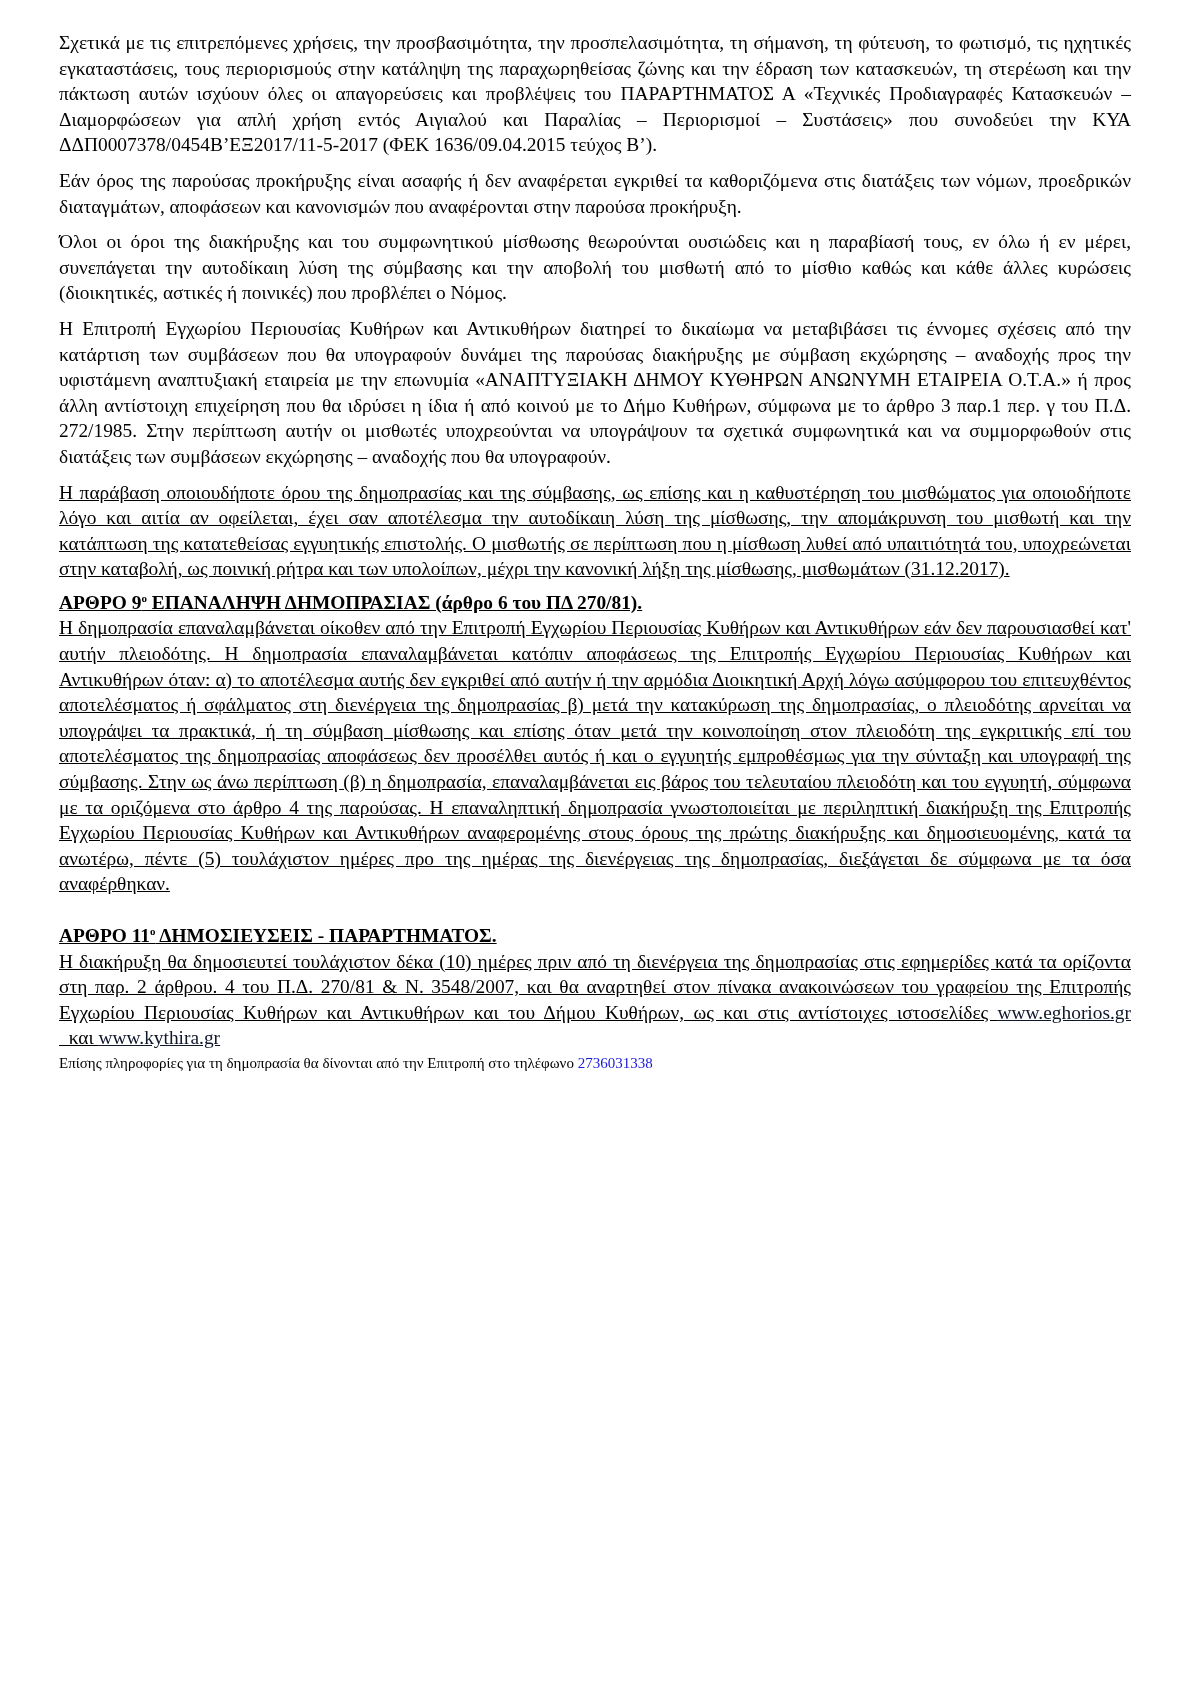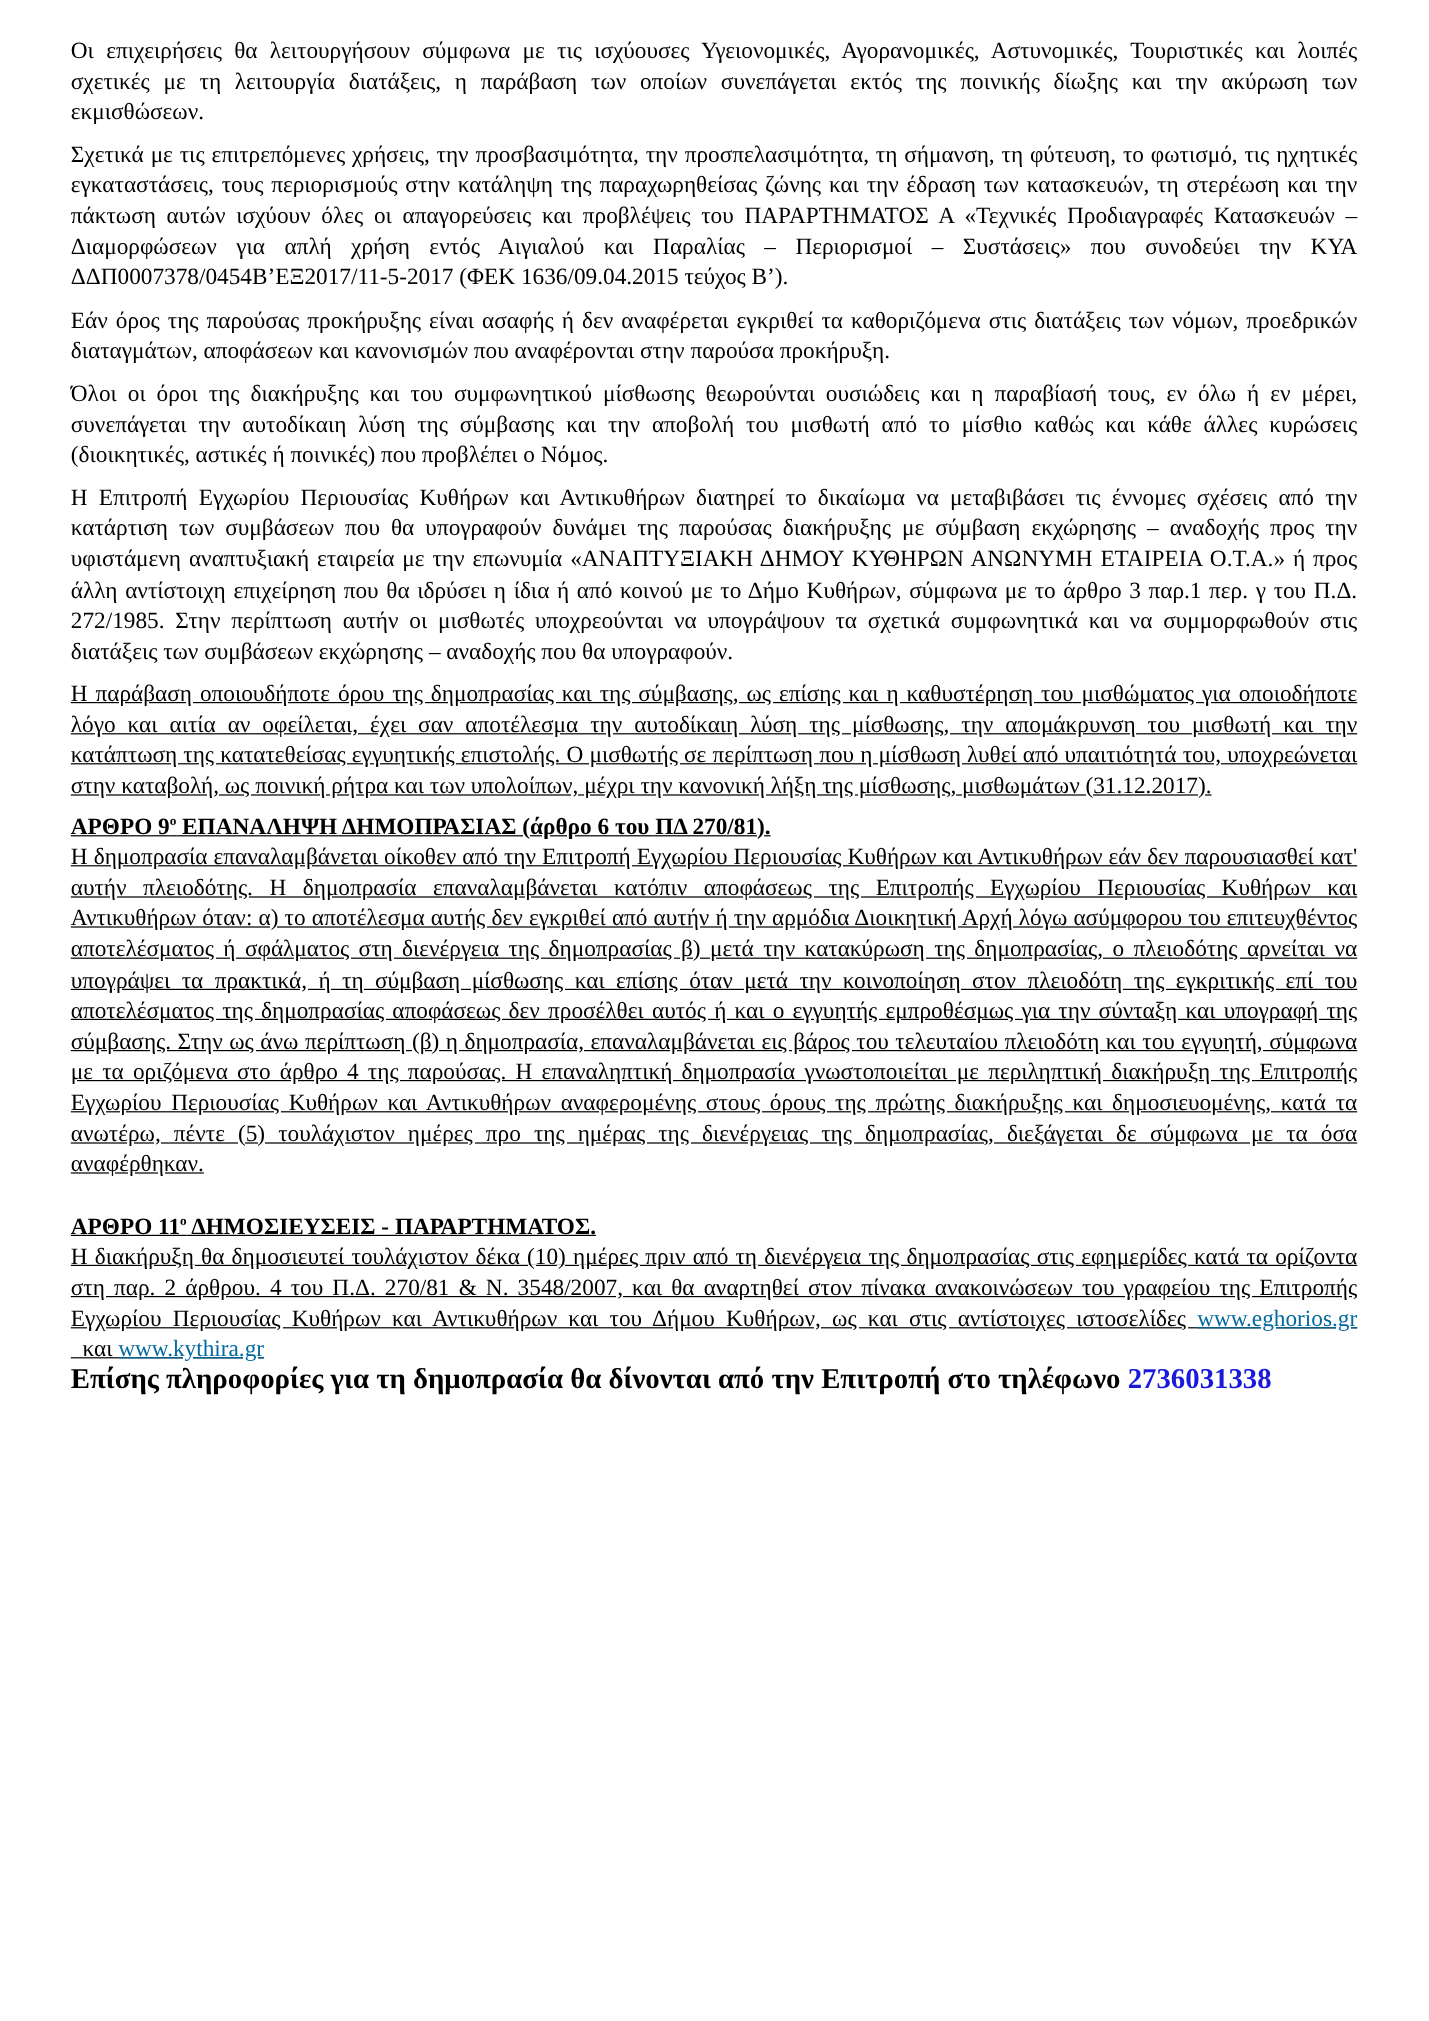--- a/index.html
+++ b/index.html
@@ -37,42 +37,40 @@
     font-weight: bold;
     text-decoration: underline;
     margin: 0;
   }
   .heading sup {
     font-size: 11px;
     vertical-align: super;
     line-height: 0;
   }
   .link {
-    color: #0369a1;
+    color: #0f172a;
     text-decoration: underline;
   }
   .phone {
     color: #1a1adc;
   }
   .gap-large {
     height: 26px;
   }
   .line {
-    font-size: 24px;
+    font-size: 15px;
     line-height: 25.6px;
     margin: 0;
-    font-weight: bold;
   }
 </style>
 </head>
 <body>
 
 <div class="page">
 
-  <p class="para">Οι επιχειρήσεις θα λειτουργήσουν σύμφωνα με τις ισχύουσες Υγειονομικές, Αγορανομικές, Αστυνομικές, Τουριστικές και λοιπές σχετικές με τη λειτουργία διατάξεις, η παράβαση των οποίων συνεπάγεται εκτός της ποινικής δίωξης και την ακύρωση των εκμισθώσεων.</p>
   <p class="para">Σχετικά με τις επιτρεπόμενες χρήσεις, την προσβασιμότητα, την προσπελασιμότητα, τη σήμανση, τη φύτευση, το φωτισμό, τις ηχητικές εγκαταστάσεις, τους περιορισμούς στην κατάληψη της παραχωρηθείσας ζώνης και την έδραση των κατασκευών, τη στερέωση και την πάκτωση αυτών ισχύουν όλες οι απαγορεύσεις και προβλέψεις του ΠΑΡΑΡΤΗΜΑΤΟΣ Α «Τεχνικές Προδιαγραφές Κατασκευών – Διαμορφώσεων  για απλή χρήση εντός Αιγιαλού και Παραλίας – Περιορισμοί – Συστάσεις» που συνοδεύει την ΚΥΑ ΔΔΠ0007378/0454Β’ΕΞ2017/11-5-2017  (ΦΕΚ 1636/09.04.2015 τεύχος Β’).</p>
   <p class="para">Εάν όρος της παρούσας προκήρυξης είναι ασαφής ή δεν αναφέρεται εγκριθεί τα καθοριζόμενα στις διατάξεις των νόμων, προεδρικών διαταγμάτων, αποφάσεων και κανονισμών που αναφέρονται στην παρούσα προκήρυξη.</p>
   <p class="para">Όλοι οι όροι της διακήρυξης και του συμφωνητικού μίσθωσης θεωρούνται ουσιώδεις και η παραβίασή τους, εν όλω ή εν μέρει, συνεπάγεται την αυτοδίκαιη λύση της σύμβασης και την αποβολή του μισθωτή από το μίσθιο καθώς και κάθε άλλες κυρώσεις (διοικητικές, αστικές ή ποινικές) που προβλέπει ο Νόμος.</p>
   <p class="para">Η Επιτροπή Εγχωρίου Περιουσίας Κυθήρων και Αντικυθήρων διατηρεί το δικαίωμα να μεταβιβάσει τις έννομες σχέσεις από την κατάρτιση  των συμβάσεων που θα υπογραφούν δυνάμει της παρούσας διακήρυξης με σύμβαση εκχώρησης – αναδοχής  προς την υφιστάμενη αναπτυξιακή εταιρεία  με την επωνυμία «ΑΝΑΠΤΥΞΙΑΚΗ ΔΗΜΟΥ ΚΥΘΗΡΩΝ ΑΝΩΝΥΜΗ ΕΤΑΙΡΕΙΑ Ο.Τ.Α.»  ή προς άλλη  αντίστοιχη επιχείρηση που θα ιδρύσει η ίδια ή από κοινού με το Δήμο Κυθήρων, σύμφωνα με το άρθρο 3 παρ.1 περ. γ του Π.Δ. 272/1985. Στην περίπτωση αυτήν οι μισθωτές υποχρεούνται να υπογράψουν τα σχετικά συμφωνητικά και να συμμορφωθούν στις διατάξεις των συμβάσεων εκχώρησης – αναδοχής που θα υπογραφούν.</p>
   <p class="para tight">Η παράβαση οποιουδήποτε όρου της δημοπρασίας και της σύμβασης, ως επίσης και η καθυστέρηση του μισθώματος για οποιοδήποτε λόγο και αιτία αν οφείλεται, έχει σαν αποτέλεσμα την αυτοδίκαιη λύση της μίσθωσης, την απομάκρυνση του μισθωτή και την κατάπτωση της κατατεθείσας εγγυητικής επιστολής. Ο μισθωτής σε περίπτωση που η μίσθωση λυθεί από υπαιτιότητά του, υποχρεώνεται στην καταβολή, ως ποινική ρήτρα και των υπολοίπων, μέχρι την κανονική λήξη της μίσθωσης, μισθωμάτων (31.12.2017).</p>
 
   <div style="height:8px"></div>
 
   <p class="heading"><span>ΑΡΘΡΟ 9</span><sup>ο</sup><span> ΕΠΑΝΑΛΗΨΗ ΔΗΜΟΠΡΑΣΙΑΣ (άρθρο 6 του ΠΔ 270/81).</span></p>
   <p class="para tight">Η δημοπρασία επαναλαμβάνεται οίκοθεν από την Επιτροπή Εγχωρίου Περιουσίας Κυθήρων και Αντικυθήρων εάν δεν παρουσιασθεί κατ' αυτήν πλειοδότης. Η δημοπρασία επαναλαμβάνεται κατόπιν αποφάσεως της Επιτροπής Εγχωρίου Περιουσίας Κυθήρων και Αντικυθήρων όταν: α) το αποτέλεσμα αυτής δεν εγκριθεί από αυτήν ή την αρμόδια Διοικητική Αρχή λόγω ασύμφορου του επιτευχθέντος αποτελέσματος ή σφάλματος στη διενέργεια της δημοπρασίας β) μετά την κατακύρωση της δημοπρασίας, ο πλειοδότης αρνείται να υπογράψει τα πρακτικά, ή τη σύμβαση μίσθωσης και επίσης όταν μετά την κοινοποίηση στον πλειοδότη της εγκριτικής επί του αποτελέσματος της δημοπρασίας αποφάσεως δεν προσέλθει αυτός ή και ο εγγυητής εμπροθέσμως για την σύνταξη και υπογραφή της σύμβασης. Στην ως άνω περίπτωση (β) η δημοπρασία, επαναλαμβάνεται εις βάρος του τελευταίου πλειοδότη και του εγγυητή, σύμφωνα με τα οριζόμενα στο άρθρο 4 της παρούσας. Η επαναληπτική δημοπρασία γνωστοποιείται με περιληπτική διακήρυξη της Επιτροπής Εγχωρίου Περιουσίας Κυθήρων και Αντικυθήρων αναφερομένης στους όρους της πρώτης διακήρυξης και δημοσιευομένης, κατά τα ανωτέρω, πέντε (5) τουλάχιστον ημέρες προ της ημέρας της διενέργειας της δημοπρασίας, διεξάγεται δε σύμφωνα με τα όσα αναφέρθηκαν.</p>

